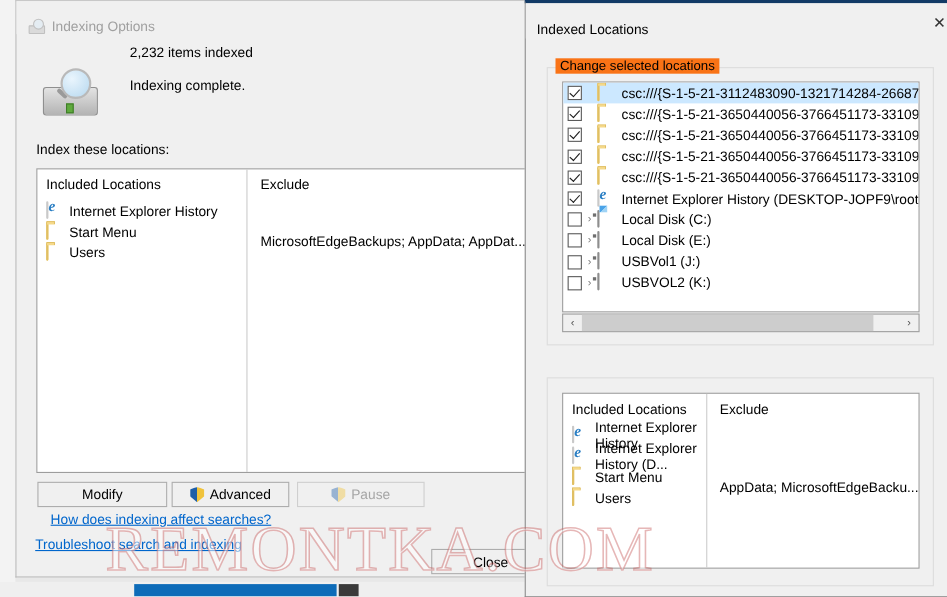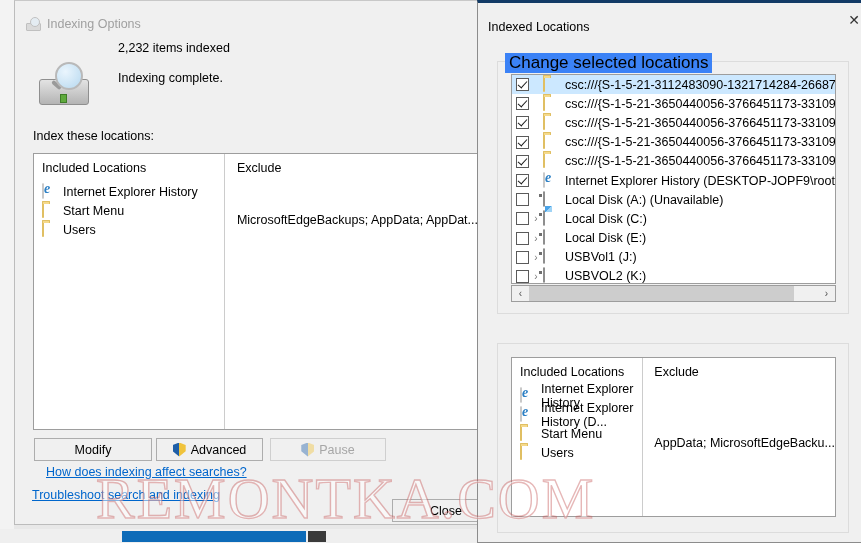--- a/index.html
+++ b/index.html
@@ -86,21 +86,21 @@
     border-top:3px solid #123a66;
   }
   #indexed-locations .titlebar{height:32px;}
   #il-close{
     position:absolute;right:0px;top:3px;width:24px;height:28px;
     display:flex;align-items:center;justify-content:center;
     color:#333;font-size:14px;cursor:default;
   }
 
   .group{position:absolute;}
-  .group > .glabel{position:absolute;left:8px;top:-8px;background:#3b82f6;padding:0 4px;font-size:17px;}
+  .group > .glabel{position:absolute;left:8px;top:-8px;background:#f97316;padding:0 4px;font-size:12px;}
   .group > .gbox{position:absolute;inset:0;border:1px solid #dcdcdc;pointer-events:none;}
 
   #grp-change{left:19px;top:58px;width:352px;height:253px;}
   #grp-summary{left:19px;top:340px;width:352px;height:190px;}
 
   
   #il-tree{
     position:absolute;left:14px;top:13px;width:325px;height:210px;
     background:#fff;border:1px solid #9d9d9d;box-sizing:border-box;
     overflow:hidden;
@@ -336,26 +336,20 @@
         <span class="tname">csc:///{S-1-5-21-3650440056-3766451173-3310994491-500}</span>
       </div>
 
       <div class="trow">
         <span class="cb on"></span>
         <span class="exp none">›</span>
         <span class="ic"><span class="ic-ie"></span></span>
         <span class="tname">Internet Explorer History (DESKTOP-JOPF9\root)</span>
       </div>
 
-      <div class="trow">
-        <span class="cb"></span>
-        <span class="exp none">›</span>
-        <span class="ic"><span class="ic-drive"></span></span>
-        <span class="tname">Local Disk (A:) (Unavailable)</span>
-      </div>
 
       <div class="trow">
         <span class="cb"></span>
         <span class="exp">›</span>
         <span class="ic"><span class="ic-drive win"></span></span>
         <span class="tname">Local Disk (C:)</span>
       </div>
 
       <div class="trow">
         <span class="cb"></span>

